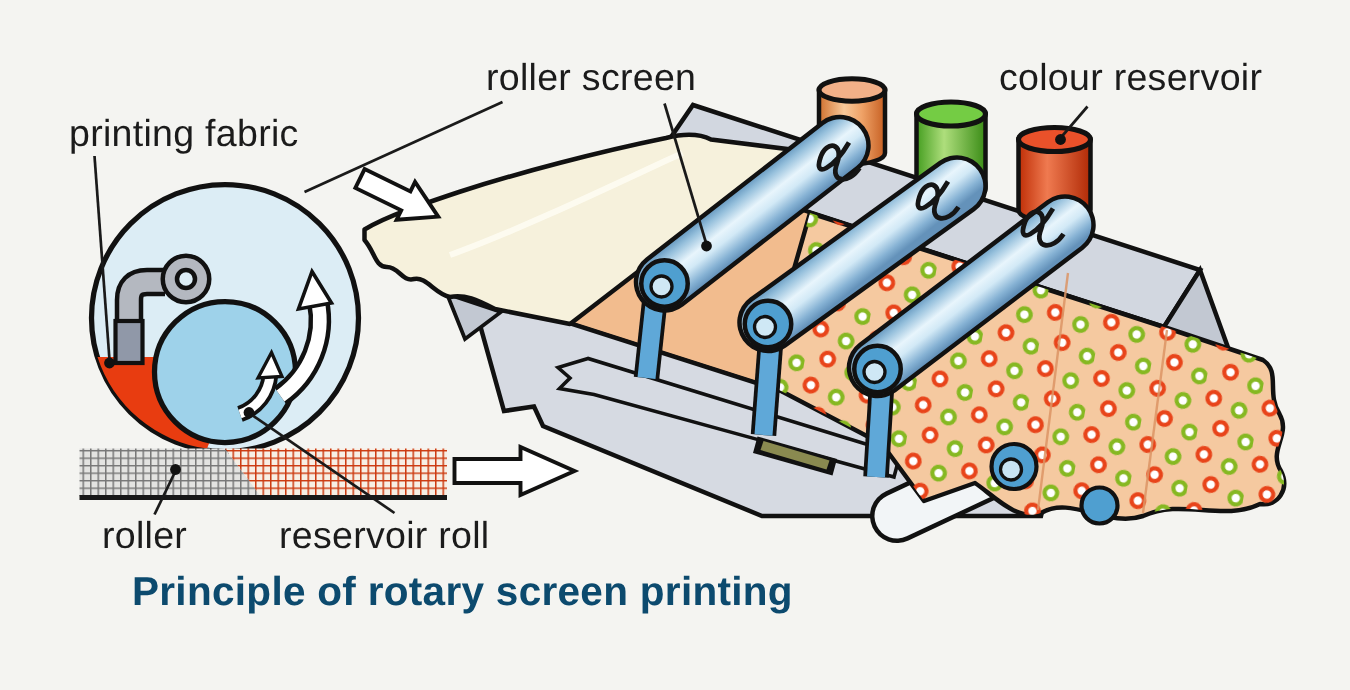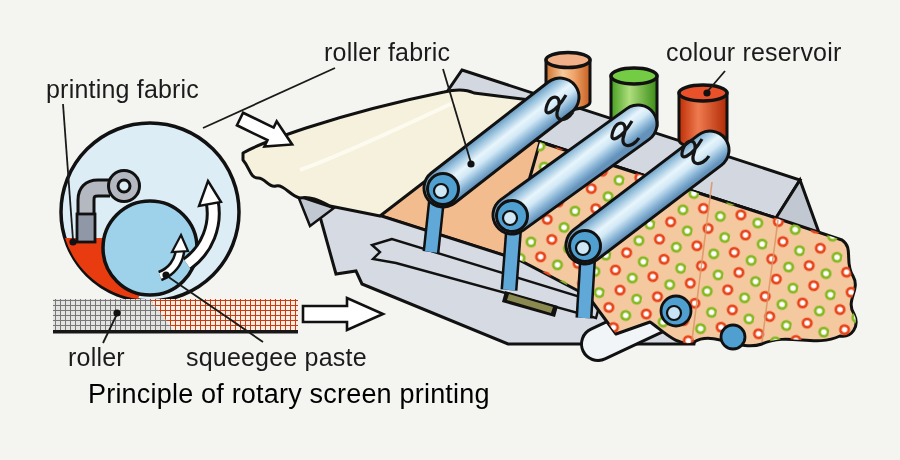--- a/index.html
+++ b/index.html
@@ -15,22 +15,22 @@
     position:absolute;
     font-size:25px;
     line-height:1.05;
     color:#1b1b1b;
     white-space:nowrap;
     letter-spacing:.2px;
   }
   .caption{
     position:absolute;
     font-size:27px;
-    font-weight:400;
-    color:#000000;
+    font-weight:700;
+    color:#0c4a6e;
     white-space:nowrap;
     letter-spacing:.2px;
   }
 </style>
 </head>
 <body>
 
 <div class="stage">
 
 <svg width="900" height="460" viewBox="0 0 900 460">
@@ -258,19 +258,19 @@
   <g fill="#111">
     <circle cx="73" cy="242" r="3.6"></circle>
     <circle cx="471" cy="164" r="3.6"></circle>
     <circle cx="707" cy="93" r="3.6"></circle>
     <circle cx="117" cy="313" r="3.6"></circle>
     <circle cx="166" cy="275" r="3.6"></circle>
   </g>
 </svg>
 
 <div class="lbl" style="left:46px;top:76px">printing fabric</div>
-<div class="lbl" style="left:324px;top:39px">roller fabric</div>
+<div class="lbl" style="left:324px;top:39px">roller screen</div>
 <div class="lbl" style="left:666px;top:39px">colour reservoir</div>
 <div class="lbl" style="left:68px;top:344px">roller</div>
-<div class="lbl" style="left:186px;top:344px">squeegee paste</div>
+<div class="lbl" style="left:186px;top:344px">reservoir roll</div>
 <div class="caption" style="left:88px;top:379px">Principle of rotary screen printing</div>
 
 </div>
 
 </body></html>

